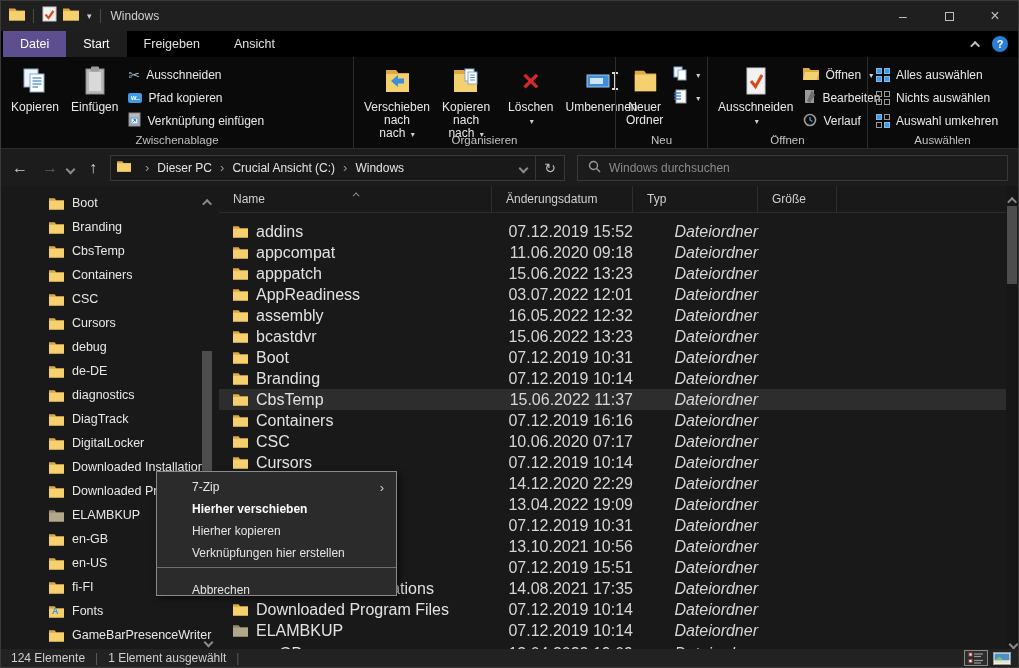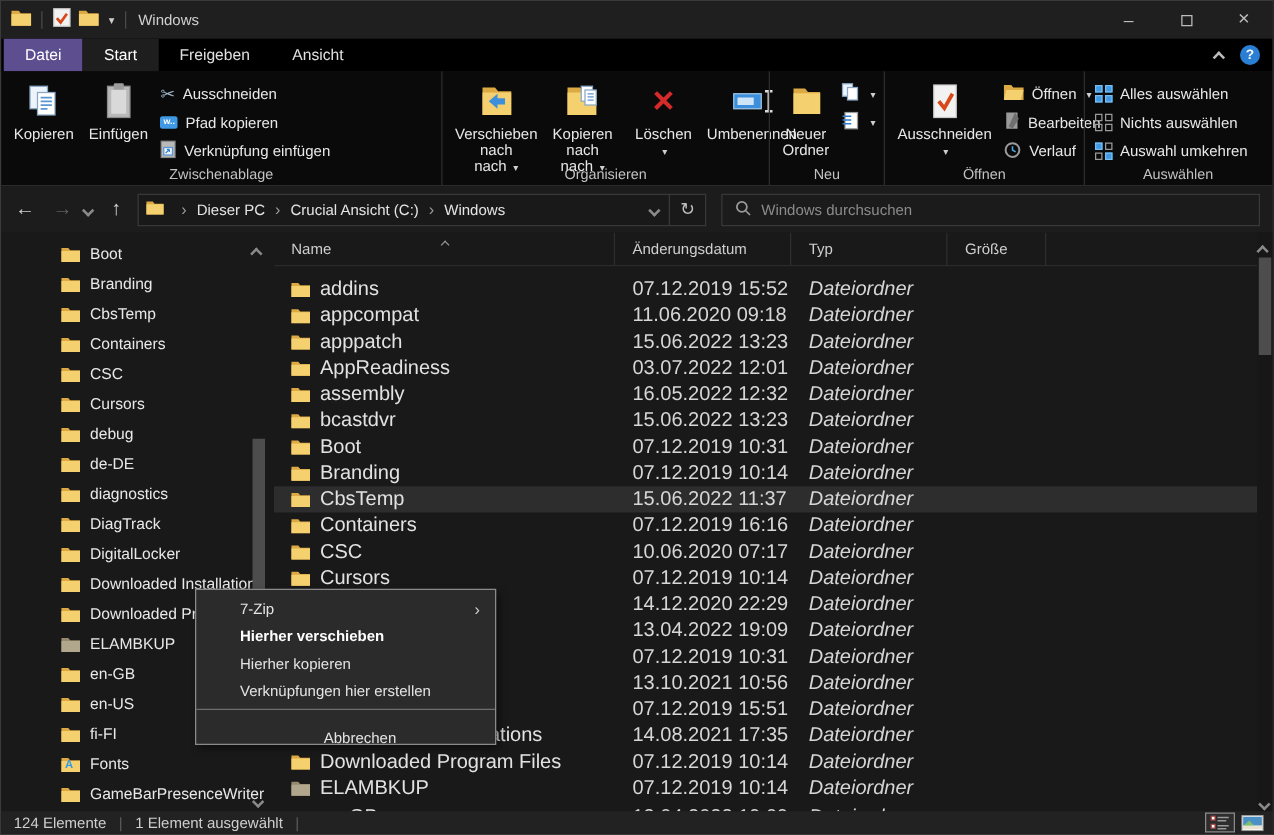--- a/index.html
+++ b/index.html
@@ -50,21 +50,21 @@
   .navbar { position:absolute; top:148px; left:0; right:0; height:37px; background:#1c1c1c; display:flex; align-items:center; padding:0 10px 0 6px; gap:4px; }
   .nav-btn { color:#cfcfcf; font-size:16px; width:26px; text-align:center; }
   .nav-btn.dim { color:#5c5c5c; }
   .addressbox { height:26px; flex:0 0 455px; border:1px solid #383838; background:#191919; display:flex; align-items:center; font-size:12px; color:#e4e4e4; padding-left:6px; }
   .crumb-sep { color:#9a9a9a; margin:0 8px; font-size:13px; }
   .addr-right { margin-left:auto; display:flex; align-items:center; }
   .addr-div { width:1px; height:24px; background:#383838; margin:0 8px; }
   .searchbox { height:26px; flex:1; border:1px solid #383838; background:#1b1b1b; display:flex; align-items:center; gap:8px; padding-left:10px; margin-left:8px; font-size:12px; color:#8b8b8b; }
 
   
-  .content { position:absolute; top:185px; left:0; right:0; bottom:18px; background:#191919; }
+  .content { position:absolute; top:185px; left:0; right:0; bottom:18px; background:#191919;text-align:right; }
   .sidebar { position:absolute; left:0; top:0; bottom:0; width:217px; overflow:hidden; }
   .side-item { display:flex; align-items:center; height:24px; padding-left:48px; gap:8px; font-size:12.5px; color:#e8e8e8; white-space:nowrap; }
   .side-scroll { position:absolute; right:5px; top:0; bottom:0; width:11px; }
   .scroll-arrow { position:absolute; left:1px; width:9px; height:9px; }
   .thumb { position:absolute; left:0; width:10px; background:#4d4d4d; }
 
   .filelist { position:absolute; left:218px; right:12px; top:0; bottom:0; overflow:hidden; }
   .lheader { display:flex; height:27px; border-bottom:1px solid #2a2a2a; color:#cfcfcf; font-size:12px; }
   .hcell { display:flex; align-items:center; padding-left:14px; border-right:1px solid #2e2e2e; position:relative; }
   .hcell .sortmark { position:absolute; top:0px; left:50%; }
@@ -80,21 +80,21 @@
   .main-scroll { position:absolute; right:0; top:0; bottom:0; width:12px; background:#171717; }
 
   .icon-dim svg path { filter:saturate(0.35) brightness(0.8); }
   .icon-wrap { position:relative; display:inline-flex; }
   .icon-fonts::after { content:"A"; position:absolute; left:3px; top:1px; font-size:9px; font-weight:bold; color:#2e9ae8; }
 
   
   .ctxmenu { position:absolute; left:155px; top:470px; width:241px; background:#2b2b2b; border:1px solid #8a8a8a; box-shadow:3px 3px 6px rgba(0,0,0,.5); padding:4px 0 3px 0; z-index:50; }
   .ctx-item { height:22px; display:flex; align-items:center; padding:0 12px 0 35px; font-size:12px; color:#e4e4e4; }
   .ctx-item.bold { font-weight:bold; color:#fff; }
-  .ctx-item.sep-before { border-top:1px solid #6e6e6e; margin-top:3px; padding-top:20px; height:25px;justify-content:center; }
+  .ctx-item.sep-before { border-top:1px solid #6e6e6e; margin-top:3px; padding-top:20px; height:25px; }
   .ctx-sub { margin-left:auto; color:#cfcfcf; font-size:13px; }
 
   
   .statusbar { position:absolute; left:0; right:0; bottom:0; height:18px; background:#222; display:flex; align-items:center; font-size:12px; color:#cfcfcf; padding-left:10px; gap:10px; }
   .sb-sep { color:#5c5c5c; }
   .sb-views { margin-left:auto; display:flex; gap:2px; padding-right:4px; }
   .view-btn { width:24px; height:16px; display:flex; align-items:center; justify-content:center; }
   .view-btn.active { border:1px solid #8a8a8a; background:#2d2d2d; }
 </style>
 </head>

